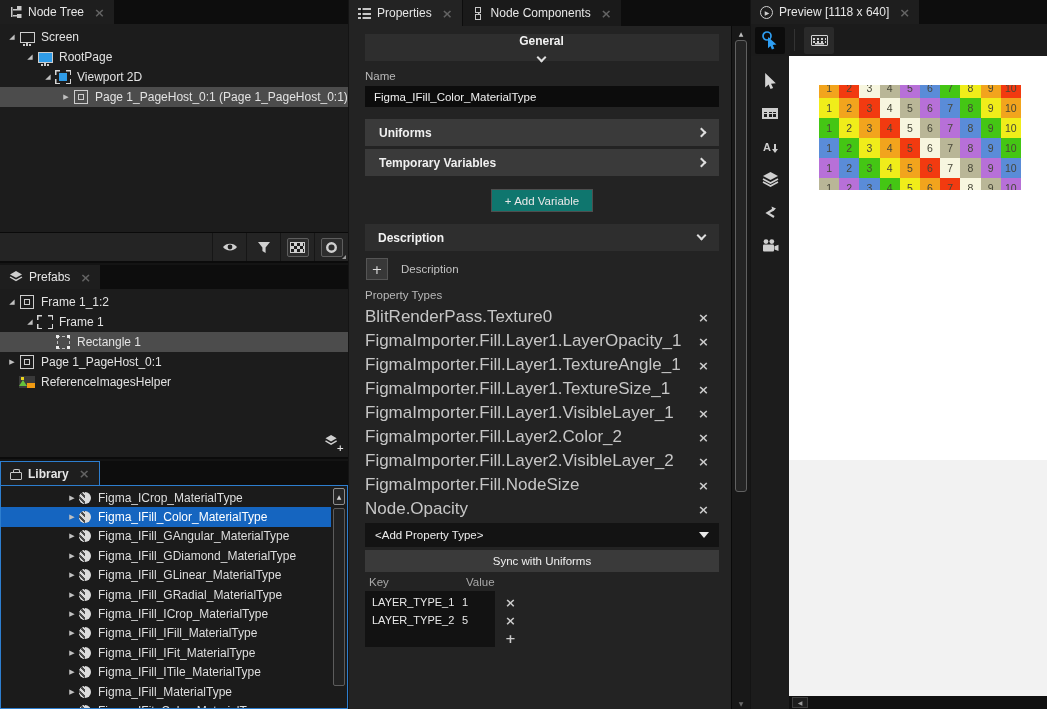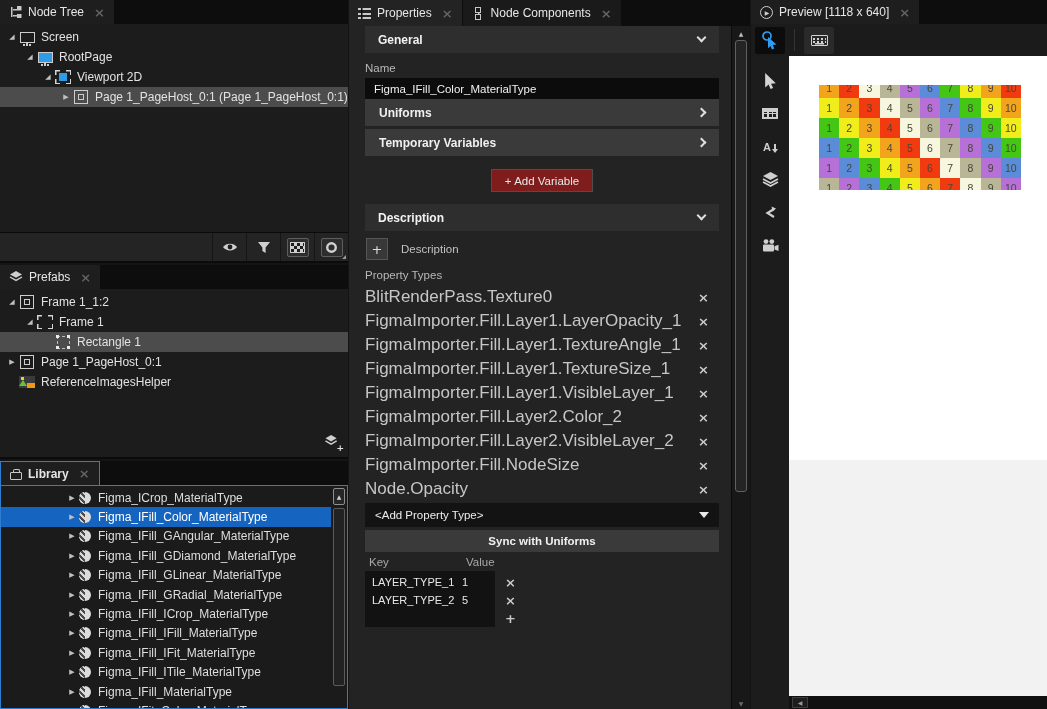--- a/index.html
+++ b/index.html
@@ -162,33 +162,33 @@
   .sect-head { height:27px; background:#2e2e2e; display:flex; align-items:center; justify-content:space-between;
                padding:0 14px 0 13px; font-weight:bold; color:#f2f2f2; }
   .chev-d { width:7px; height:7px; border:solid #dedede; border-width:0 2.5px 2.5px 0; transform:rotate(45deg); margin-top:-4px; }
   .chev-r { width:7px; height:7px; border:solid #dedede; border-width:0 2.5px 2.5px 0; transform:rotate(-45deg); }
   .flabel { color:#b8b8b8; font-size:11.5px; margin:9px 0 4px 0; }
   .name-input { width:100%; height:21px; background:#0c0c0c; border:1px solid #0c0c0c; color:#f0f0f0;
                 font-family:inherit; font-size:11.5px; padding:0 8px; }
   .bind-row { height:27px; background:#3a3a3a; display:flex; align-items:center; justify-content:space-between;
               padding:0 14px; font-weight:bold; color:#f0f0f0; margin-top:3px; }
   .addvar-wrap { display:flex; justify-content:center; margin:13px 0 12px 0; }
-  .addvar-btn { height:23px; padding:0 13px; background:#7f1d1d; border:1px solid #4e4e4e; color:#e8e8e8;
+  .addvar-btn { height:23px; padding:0 13px; background:#0f766e; border:1px solid #4e4e4e; color:#e8e8e8;
                 display:flex; align-items:center; font-size:11.5px; }
   .desc-row { display:flex; align-items:center; gap:13px; margin:7px 0 9px 1px; }
   .sq-plus { width:22px; height:22px; background:#383838; border:1px solid #555; color:#dcdcdc;
              display:flex; align-items:center; justify-content:center; font-size:13px; }
   .desc-label { color:#c2c2c2; font-size:11.5px; }
   .prop-row { height:24px; display:flex; align-items:center; justify-content:space-between; padding-right:10px; }
   .plabel { color:#c6c6c6; font-size:17px; }
   .xbtn { color:#cacaca; font-size:13px; font-weight:bold; line-height:1; }
   .dropdown { height:24px; background:#131313; display:flex; align-items:center; justify-content:space-between;
               padding:0 10px; color:#ececec; font-size:11.5px; margin-top:2px; }
   .dd-tri { width:0; height:0; border-left:5px solid transparent; border-right:5px solid transparent; border-top:6px solid #e8e8e8; }
-  .sync-btn { height:22px; background:#3a3a3a; color:#f0f0f0; font-weight:bold; display:flex; align-items:center;
+  .sync-btn { height:22px; background:#3a3a3a; color:#f0f0f0; font-weight:normal; display:flex; align-items:center;
               justify-content:center; margin-top:3px; font-size:11.5px; }
   .kv-heads { display:flex; margin:4px 0 3px 4px; color:#a8a8a8; font-size:11.5px; }
   .kv-heads .kh { width:97px; }
   .defines-wrap { display:flex; }
   .def-box { width:130px; height:56px; background:#121212; padding-top:2px; }
   .def-row { height:18px; display:flex; align-items:center; padding-left:7px; }
   .dkey { width:90px; color:#e8e8e8; font-size:11px; }
   .dval { color:#e8e8e8; font-size:11px; }
   .def-x-col { margin-left:10px; padding-top:2px; display:flex; flex-direction:column; }
   .def-x-col .xbtn { height:18px; display:flex; align-items:center; }
@@ -421,27 +421,27 @@
         <span class="close-x glyph">×</span>
       </div>
       <div class="tab t2">
         <span class="ic-nodecomp"></span>
         <span>Node Components</span>
         <span class="close-x glyph">×</span>
       </div>
     </div>
 
     <div class="mid-content">
-      <div class="sect-head" style="margin-top:0;">
+      <div class="sect-head" style="margin-top:8px;flex-direction:column;">
         <span>General</span>
         <span class="chev-d"></span>
       </div>
       <div class="flabel">Name</div>
       <input class="name-input" value="Figma_IFill_Color_MaterialType" style="">
-      <div class="bind-row" style="margin-top:0;">
+      <div class="bind-row" style="margin-top:12px;">
         <span>Uniforms</span>
         <span class="chev-r"></span>
       </div>
       <div class="bind-row">
         <span>Temporary Variables</span>
         <span class="chev-r"></span>
       </div>
       <div class="addvar-wrap">
         <div class="addvar-btn">+ Add Variable</div>
       </div>

